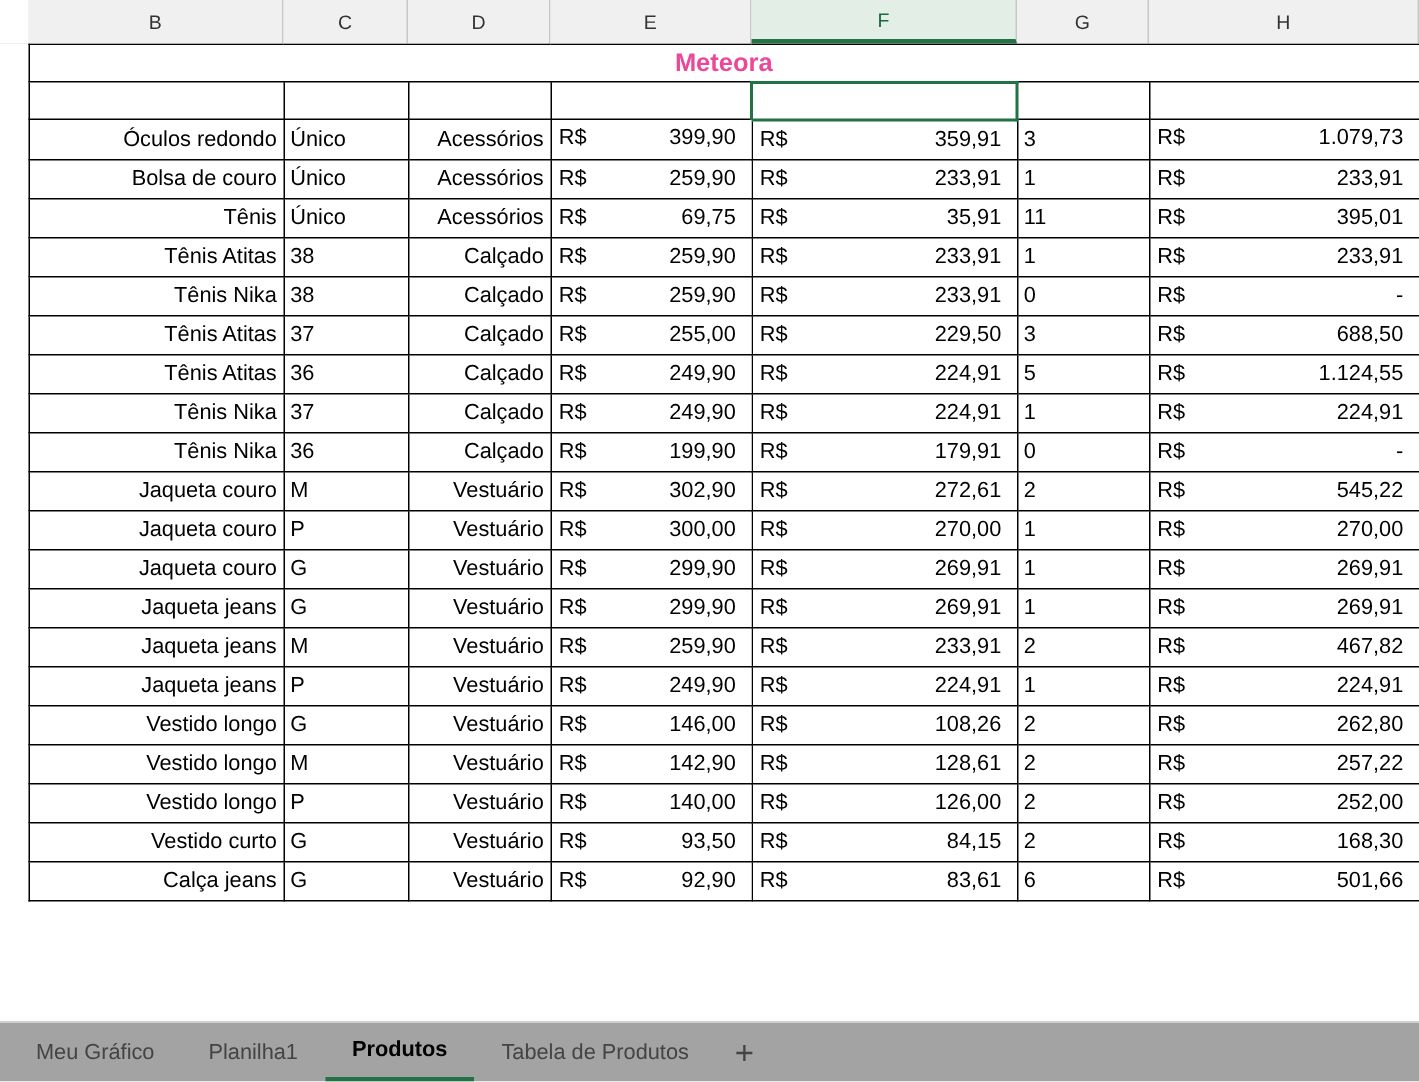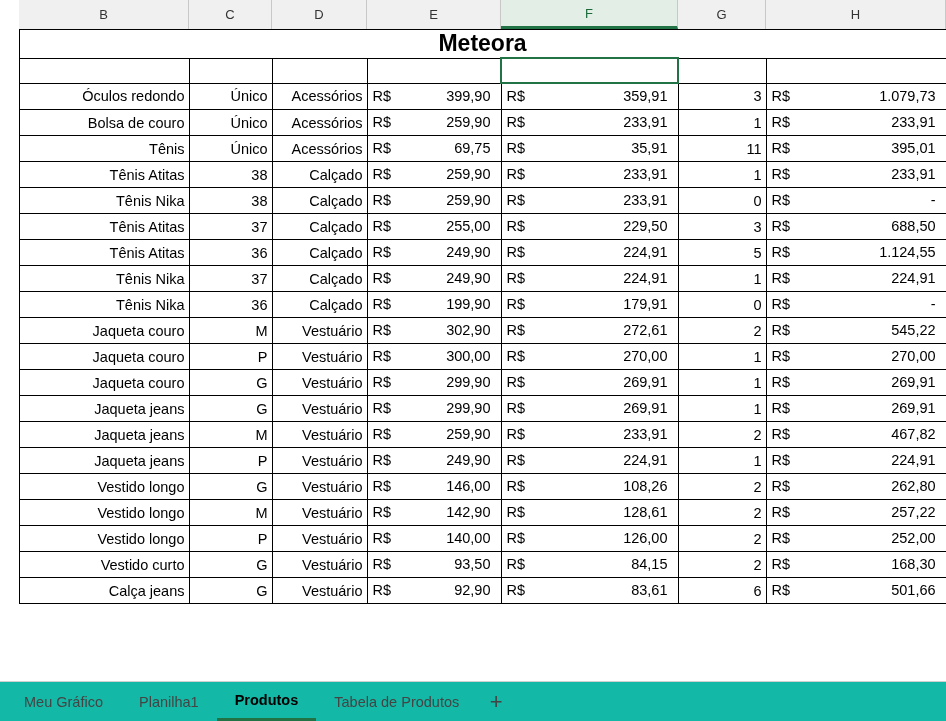--- a/index.html
+++ b/index.html
@@ -62,22 +62,22 @@
     border: 1px solid #000000;
     white-space: nowrap;
     overflow: hidden;
     vertical-align: middle;
     background: #ffffff;
   }
 
   
   td.title-cell {
     background: #a6a6a6;
-    color: #000000;
-    font-size: 23px;
+    color: #ec4899;
+    font-size: 17px;
     font-weight: bold;
     text-align: center;
     height: 38px;
     border: 1px solid #000;
   }
 
   
   td.hdr {
     background: #7b2f7b;
     color: #ffffff;
@@ -85,21 +85,21 @@
     text-align: center;
     font-size: 15px;
     height: 40px;
     border: 1px solid #000;
   }
   td.hdr.active-hdr {
     border: 2px solid #217346;
   }
 
   td.txt { text-align: right; }
-  td.ctr { text-align: right; }
+  td.ctr { text-align: left; }
   td.money {
     text-align: left;
     position: relative;
     padding: 0;
   }
   td.money .cur {
     position: absolute;
     left: 5px;
     top: 0;
     line-height: 25px;
@@ -115,21 +115,21 @@
 
   
   .gutter { background: #ffffff; border: none !important; }
 
   
   .tabbar {
     flex: 0 0 40px;
     height: 40px;
     display: flex;
     align-items: stretch;
-    background: #14b8a6;
+    background: #a3a3a3;
     border-top: 1px solid #d0d0d0;
     padding-left: 6px;
   }
   .tab {
     display: flex;
     align-items: center;
     padding: 0 18px;
     font-size: 14.5px;
     color: #444444;
     background: transparent;

